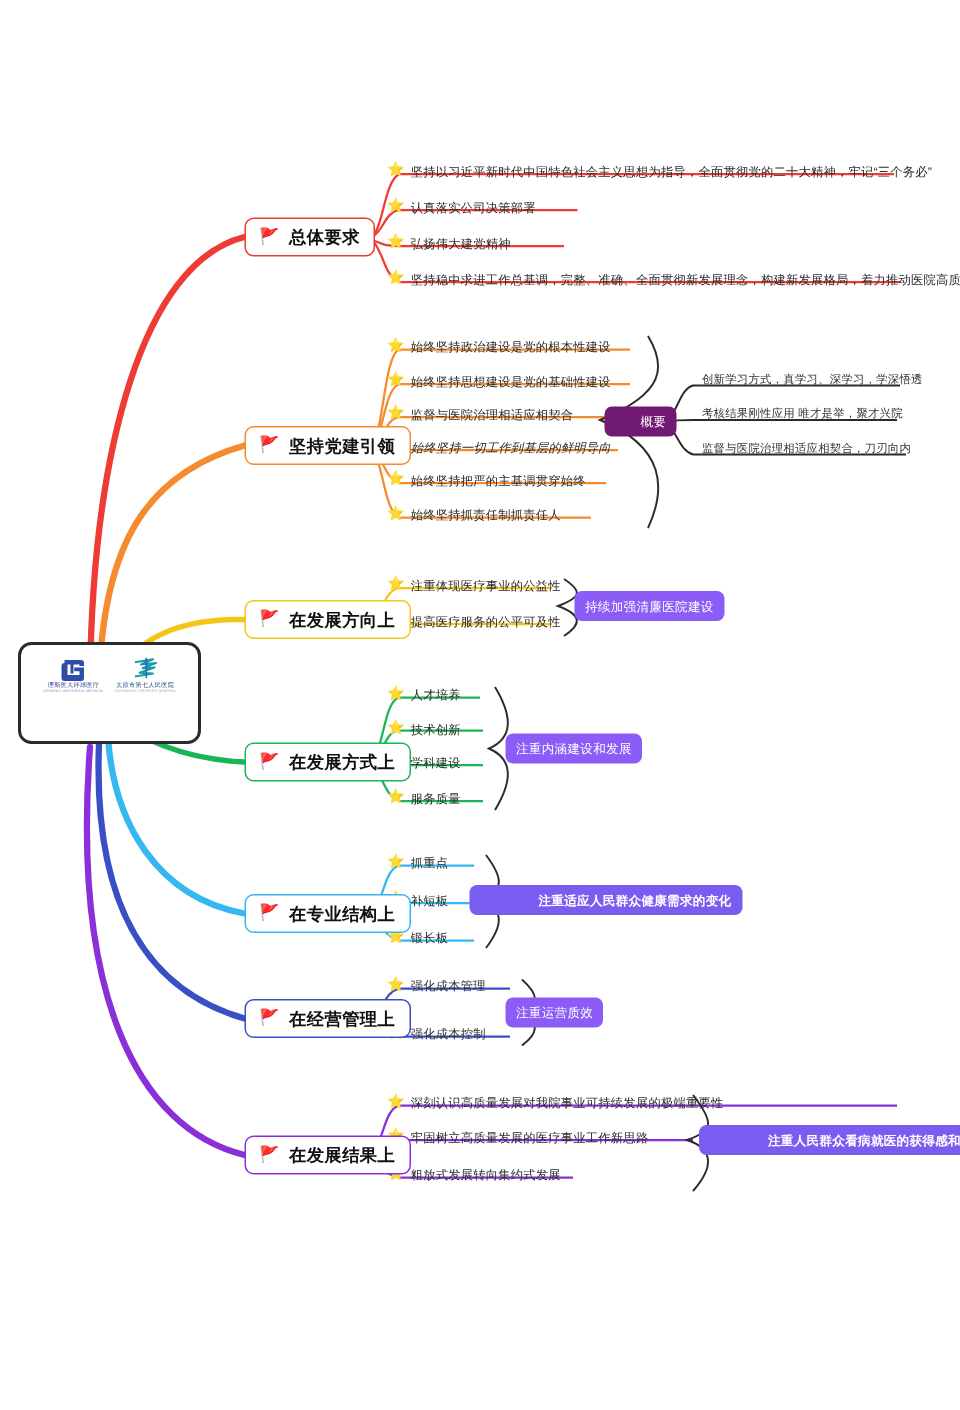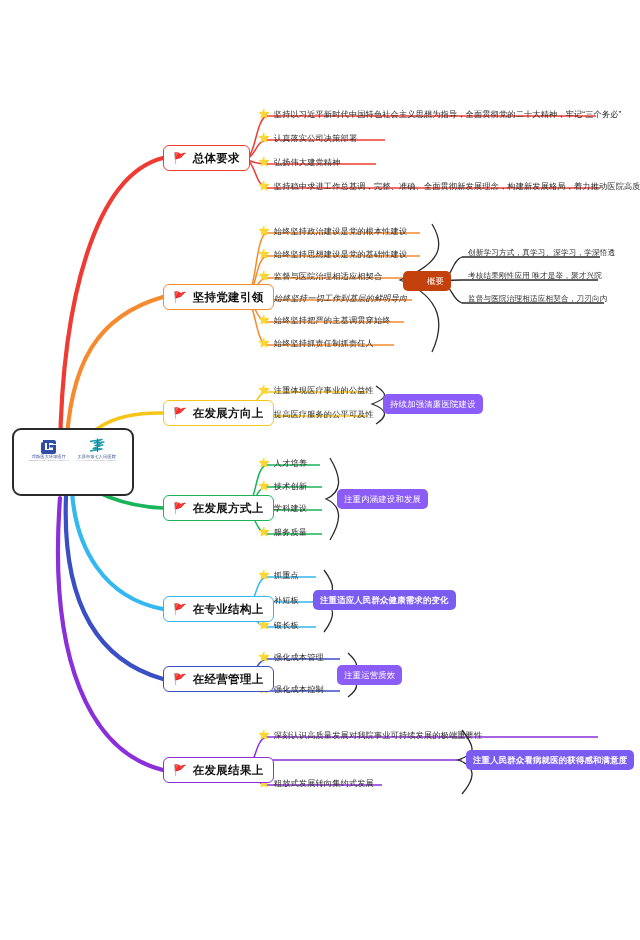--- a/index.html
+++ b/index.html
@@ -67,23 +67,23 @@
   
   .chip{
     position:absolute;
     box-sizing:border-box;
     border-radius:5px;
     display:flex;align-items:center;justify-content:center;
     padding:0 7px;height:20px;
     z-index:5;white-space:nowrap;
   }
   .chip .ctext{font-size:8.4px;color:#ffffff;letter-spacing:.2px;font-weight:normal;}
-  .chip.lilac{background:#c2410c;padding-left:24px;}
+  .chip.lilac{background:#701a75;padding-left:24px;}
   .chip.violet{background:#7b5cf0;}
-  .chip.violet .ctext{font-weight:bold;}
+  .chip.violet .ctext{font-weight:bold;margin-left:39px;}
   .chip.lilac2{background:#8b5cf6;}
 
   
   .subleaf{
     position:absolute;white-space:nowrap;z-index:4;
     font-size:7.6px;color:#333;letter-spacing:.15px;text-align:center;
   }
 </style>
 </head>
 <body>
@@ -297,20 +297,24 @@
   </div>
 
   <div class="branch" style="left:163px;top:757px;border-color:#8b30d8;">
     <span class="flag">🚩</span>
     <span class="blabel">在发展结果上</span>
   </div>
   <div class="leaf" style="left:258px;top:727px;">
     <span class="star">⭐</span>
     <span class="ltext">深刻认识高质量发展对我院事业可持续发展的极端重要性</span>
   </div>
+  <div class="leaf" style="left:258px;top:750px;">
+    <span class="star">⭐</span>
+    <span class="ltext">牢固树立高质量发展的医疗事业工作新思路</span>
+  </div>
   <div class="leaf" style="left:258px;top:775px;justify-content:flex-end;">
     <span class="star">⭐</span>
     <span class="ltext">粗放式发展转向集约式发展</span>
   </div>
   <div class="chip violet" style="left:466px;top:750px;">
     <span class="ctext">注重人民群众看病就医的获得感和满意度</span>
   </div>
 
 </div>
 

